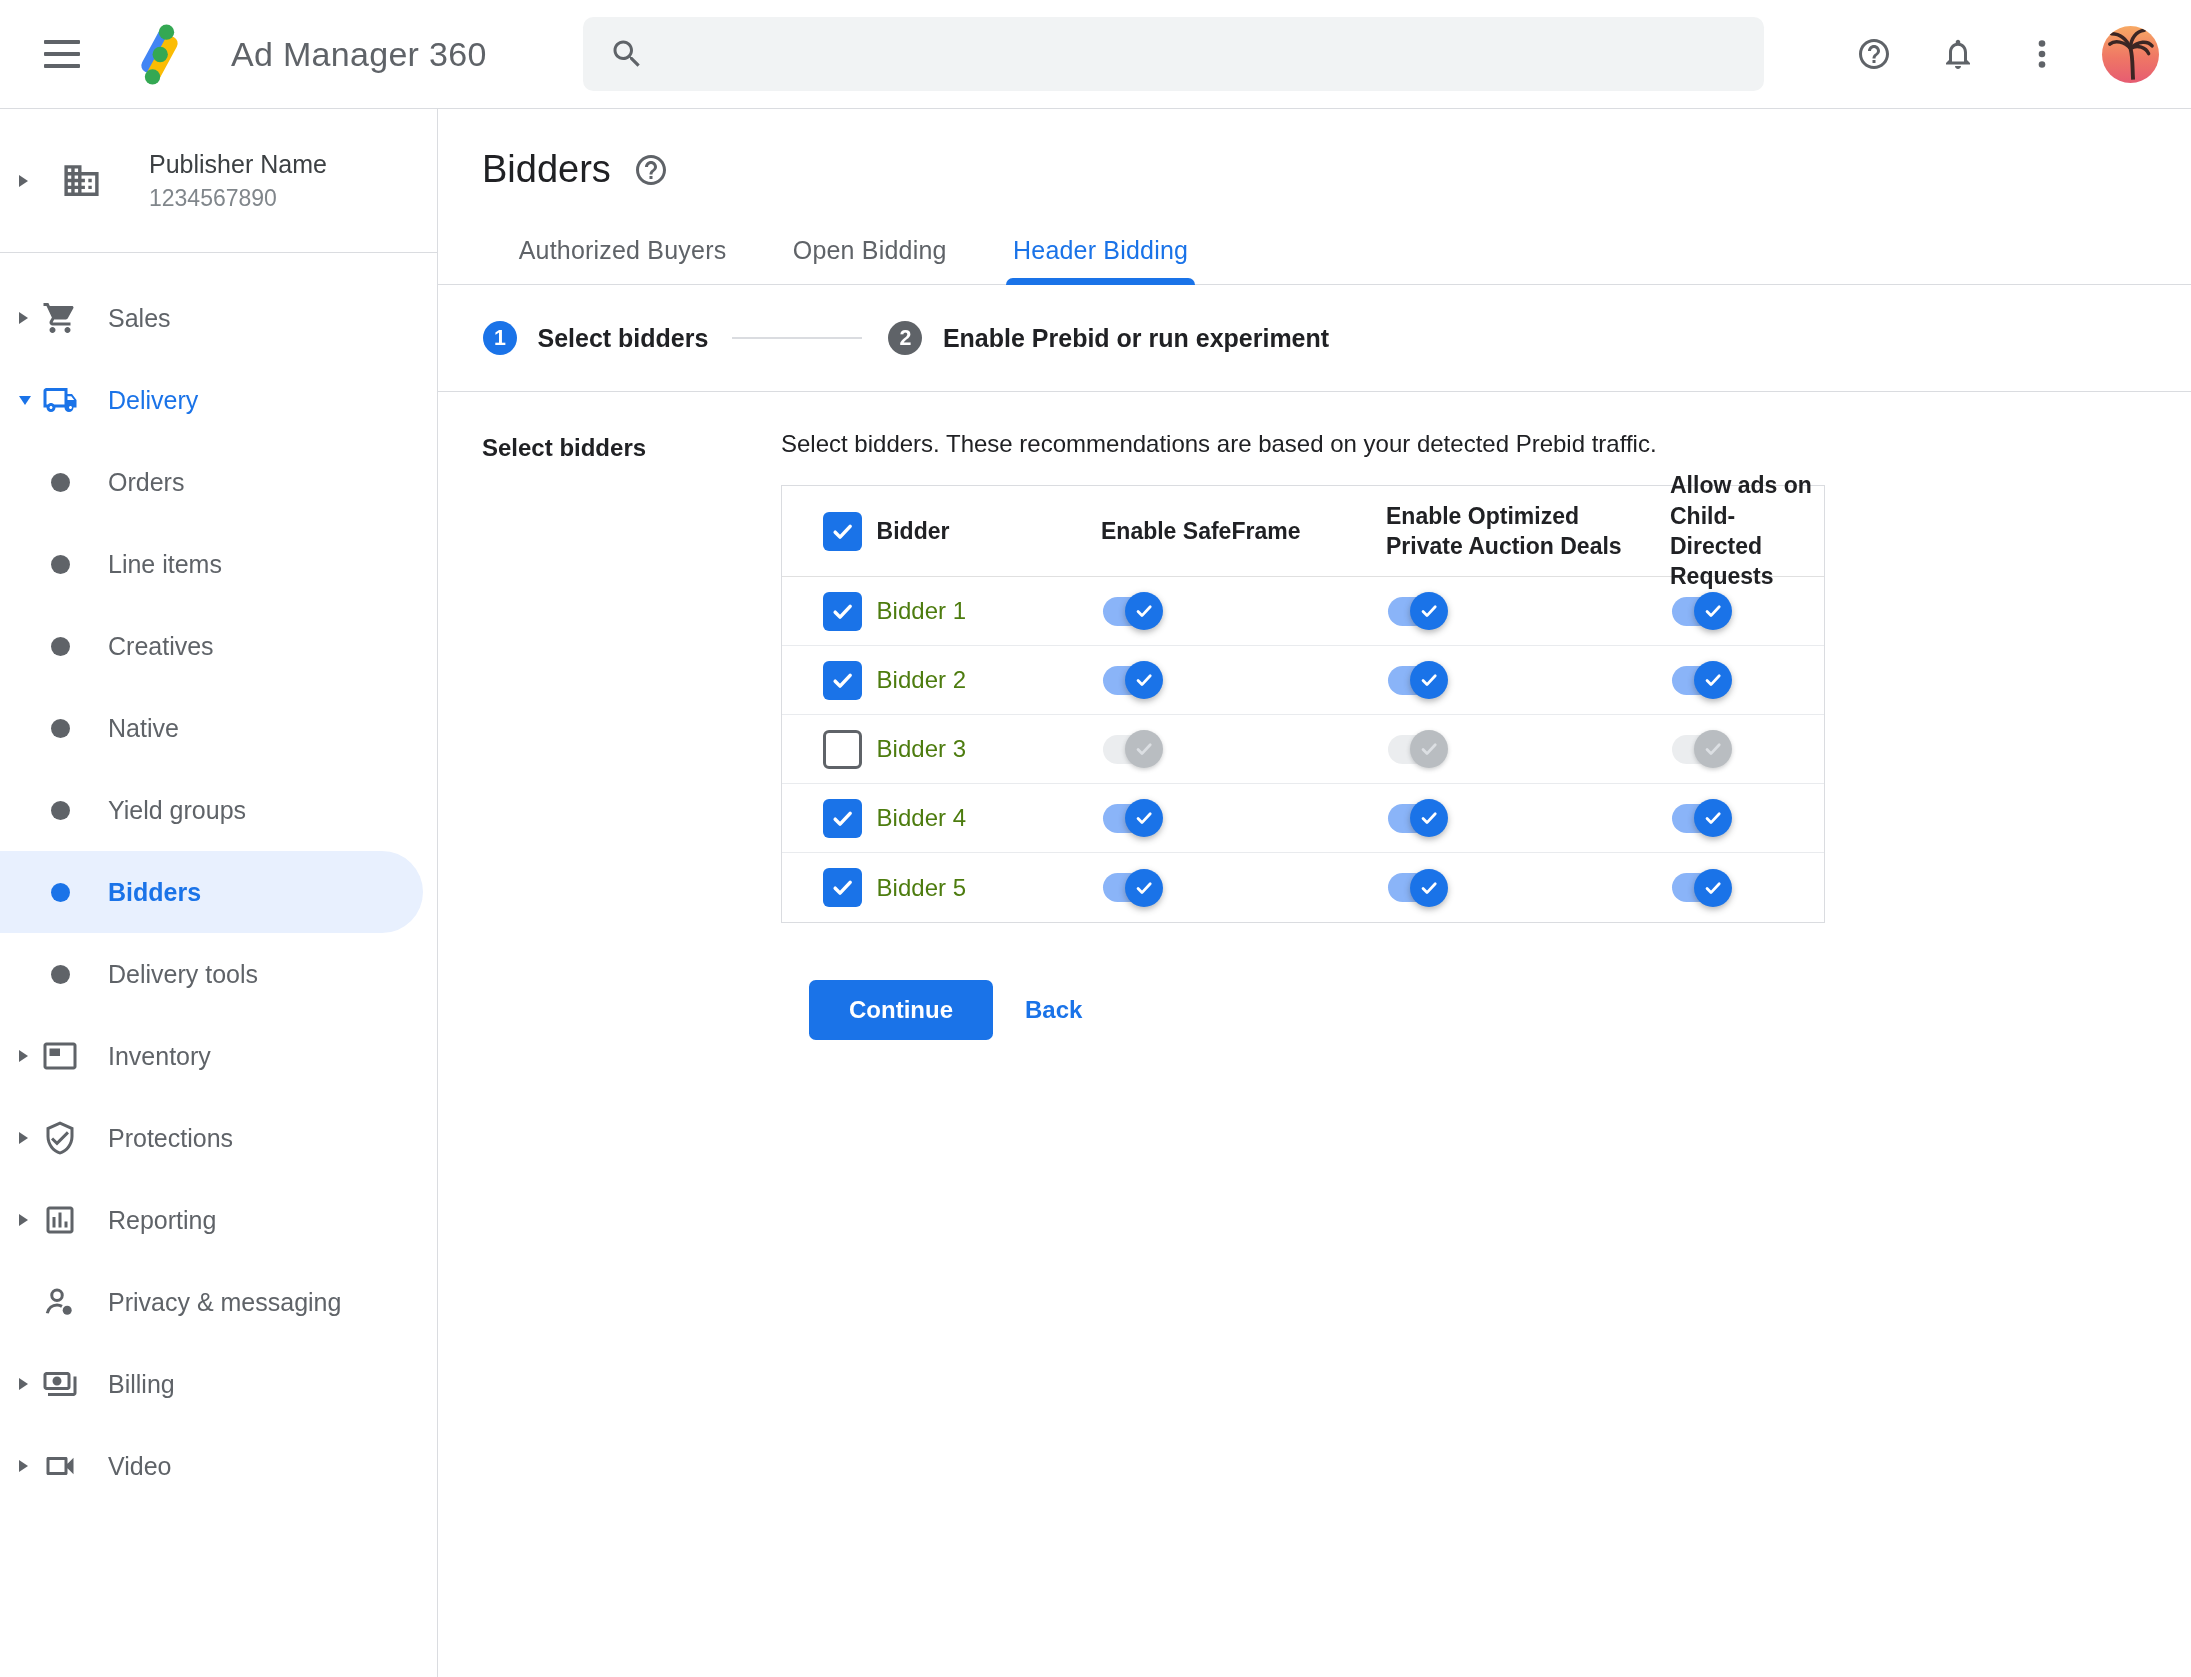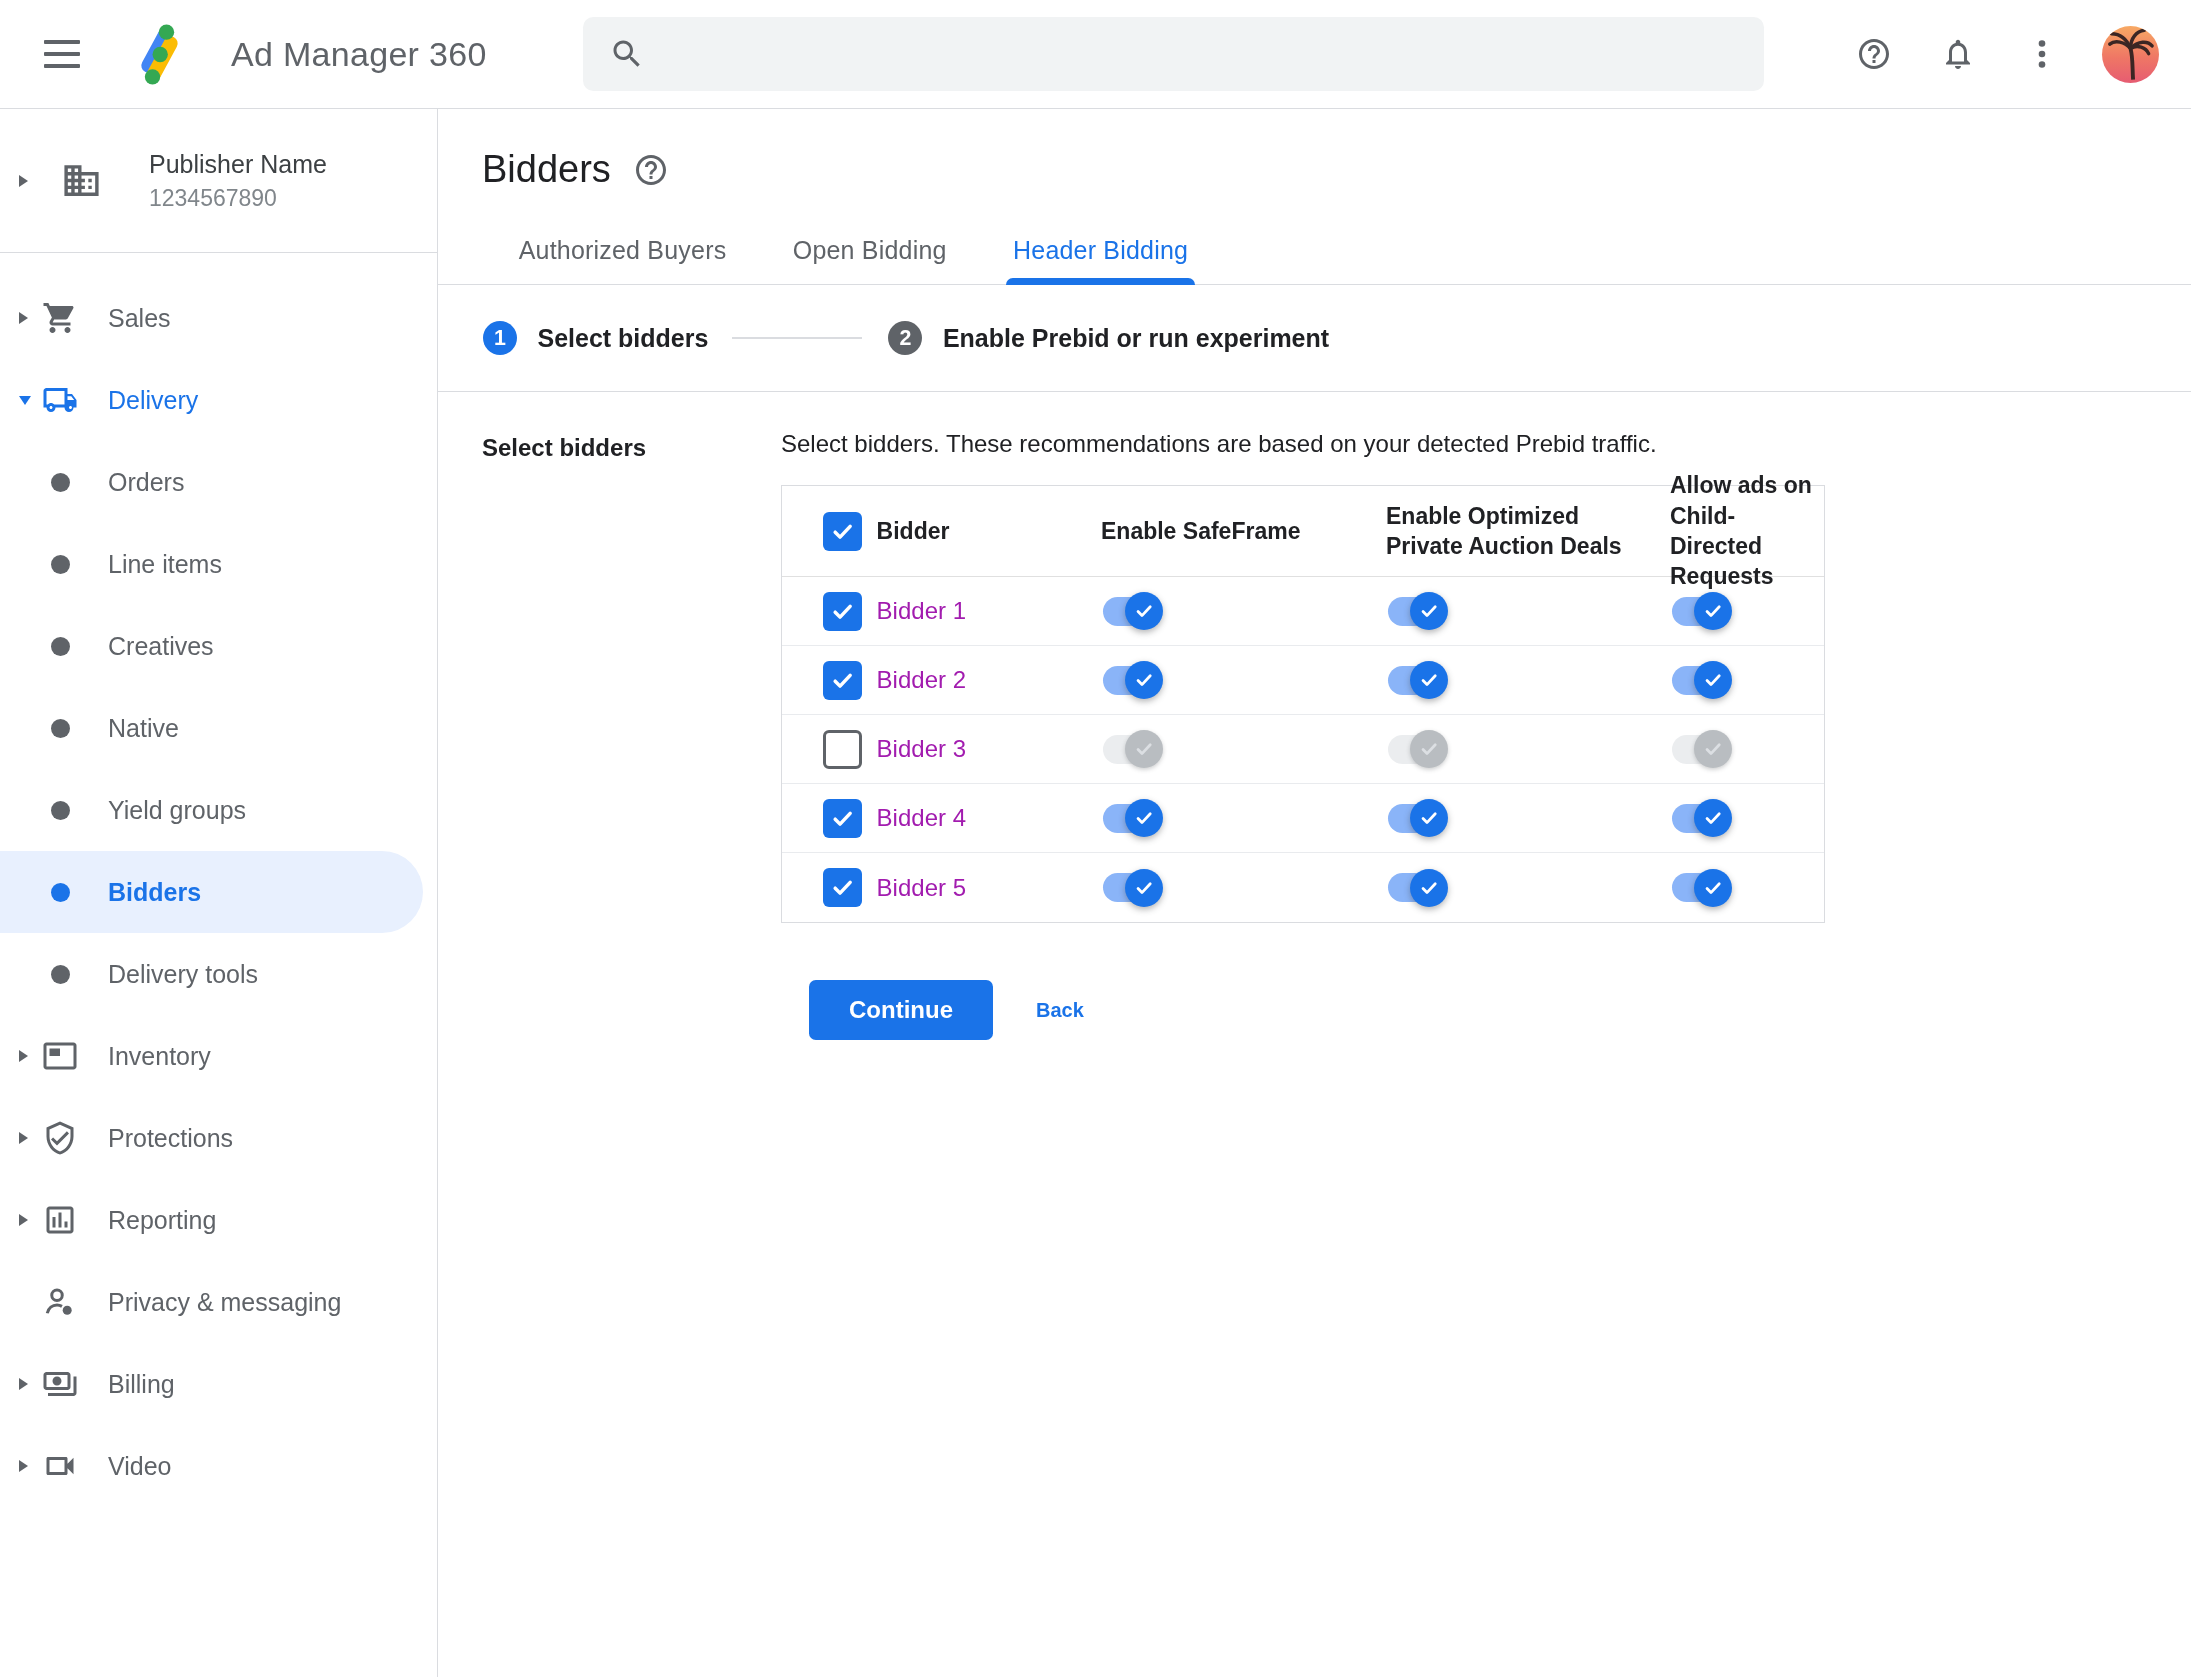--- a/index.html
+++ b/index.html
@@ -135,21 +135,21 @@
     border-bottom: 0.9px solid #e0e0e0; font-size: 23px; font-weight: 700; color: #202124;
   }
   .trow { display: flex; align-items: center; height: 69px; border-bottom: 1.7px solid #e9ebee; }
   .tbody .trow:last-child { border-bottom: none; }
   .cell { display: flex; align-items: center; }
   .c1 { width: 319px; padding-left: 41px; gap: 14.6px; }
   .c2 { width: 285px; }
   .c3 { width: 284px; }
   .c4 { flex: 1; }
   .hdr-multi { max-width: 250px; line-height: 1.32; }
-  .row-label { font-size: 24px; color: #a21caf; white-space: nowrap; }
+  .row-label { font-size: 24px; color: #4d7c0f; white-space: nowrap; }
 
   .checkbox {
     width: 39px; height: 39px; border-radius: 6px; flex: none;
     display: flex; align-items: center; justify-content: center; cursor: pointer;
   }
   .checkbox svg { width: 27px; height: 27px; }
   .checkbox.checked { background: #1a73e8; color: #fff; }
   .checkbox.unchecked { border: 3px solid #5f6368; background: #fff; color: transparent; }
 
   .toggle { position: relative; width: 60px; height: 39px; flex: none; margin-left: 1.7px; cursor: pointer; }
@@ -165,22 +165,22 @@
   .toggle.off .track { background: #ebedef; }
   .toggle.off .thumb { background: #b9bdc1; color: #dcdfe3; box-shadow: 0 1.7px 4.3px rgba(60,64,67,.25); }
 
   .actions { display: flex; align-items: center; margin: 57px 0 0 28px; }
   .btn-primary {
     height: 60px; padding: 0 40px; background: #1a73e8; color: #fff;
     border: none; border-radius: 6.8px; font-size: 24px; font-weight: 700;
     font-family: inherit; cursor: pointer;
   }
   .btn-link {
-    margin-left: 43px; background: none; border: none; color: #1a73e8;
-    font-size: 20px; font-weight: 700; font-family: inherit; cursor: pointer;
+    margin-left: 32px; background: none; border: none; color: #1a73e8;
+    font-size: 24px; font-weight: 700; font-family: inherit; cursor: pointer;
   }
 </style>
 </head>
 <body>
 
 <header class="topbar">
   <div class="menu-btn">
       <span></span>
       <span></span>
       <span></span>

